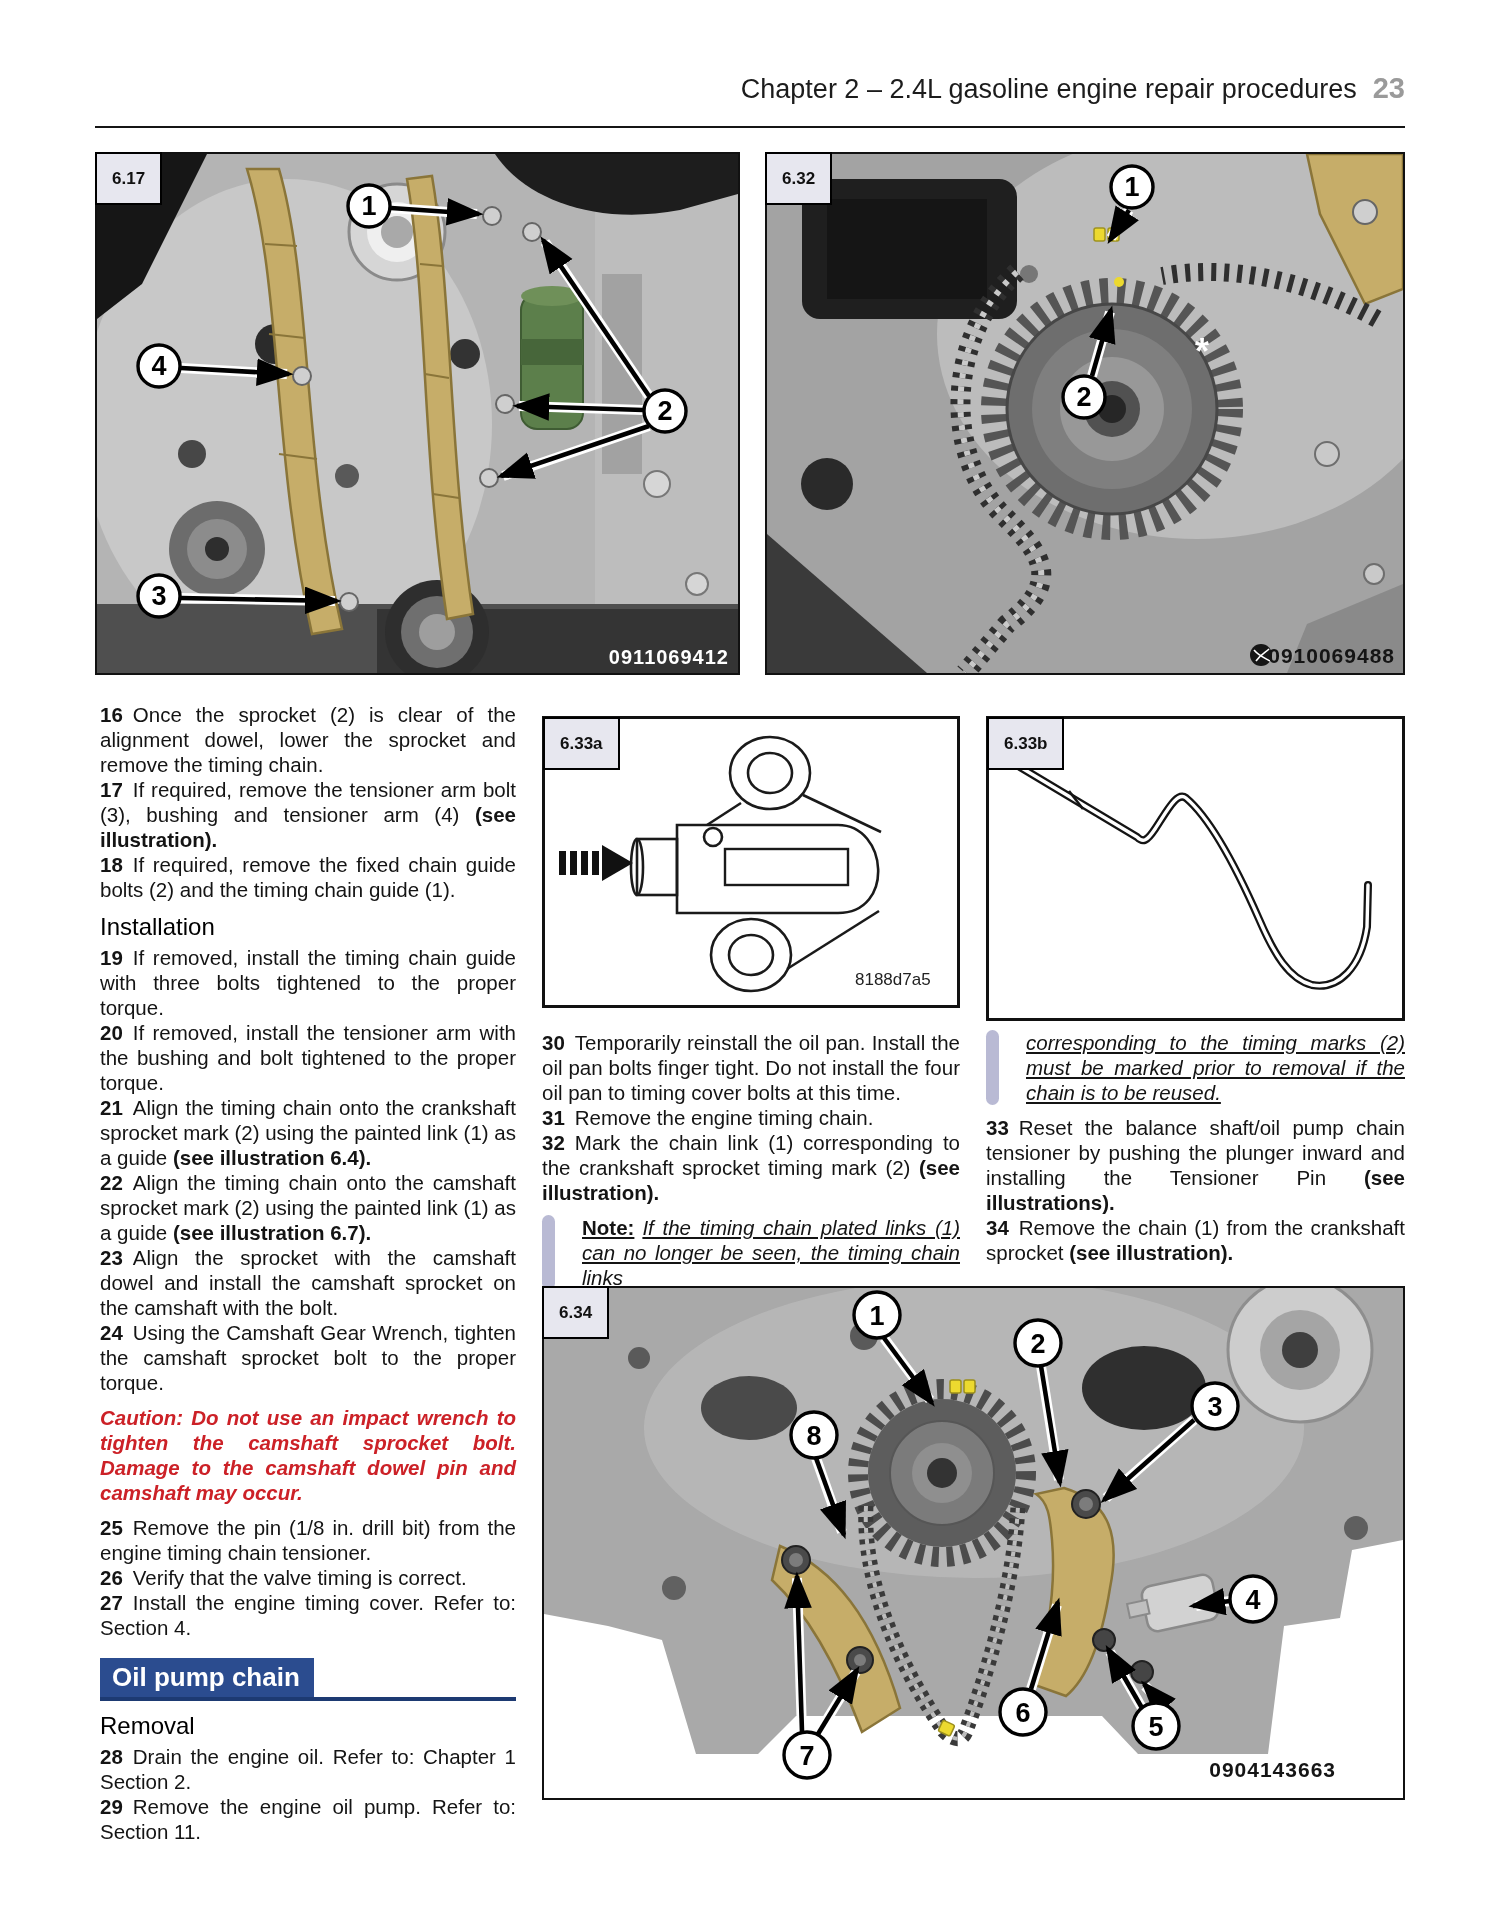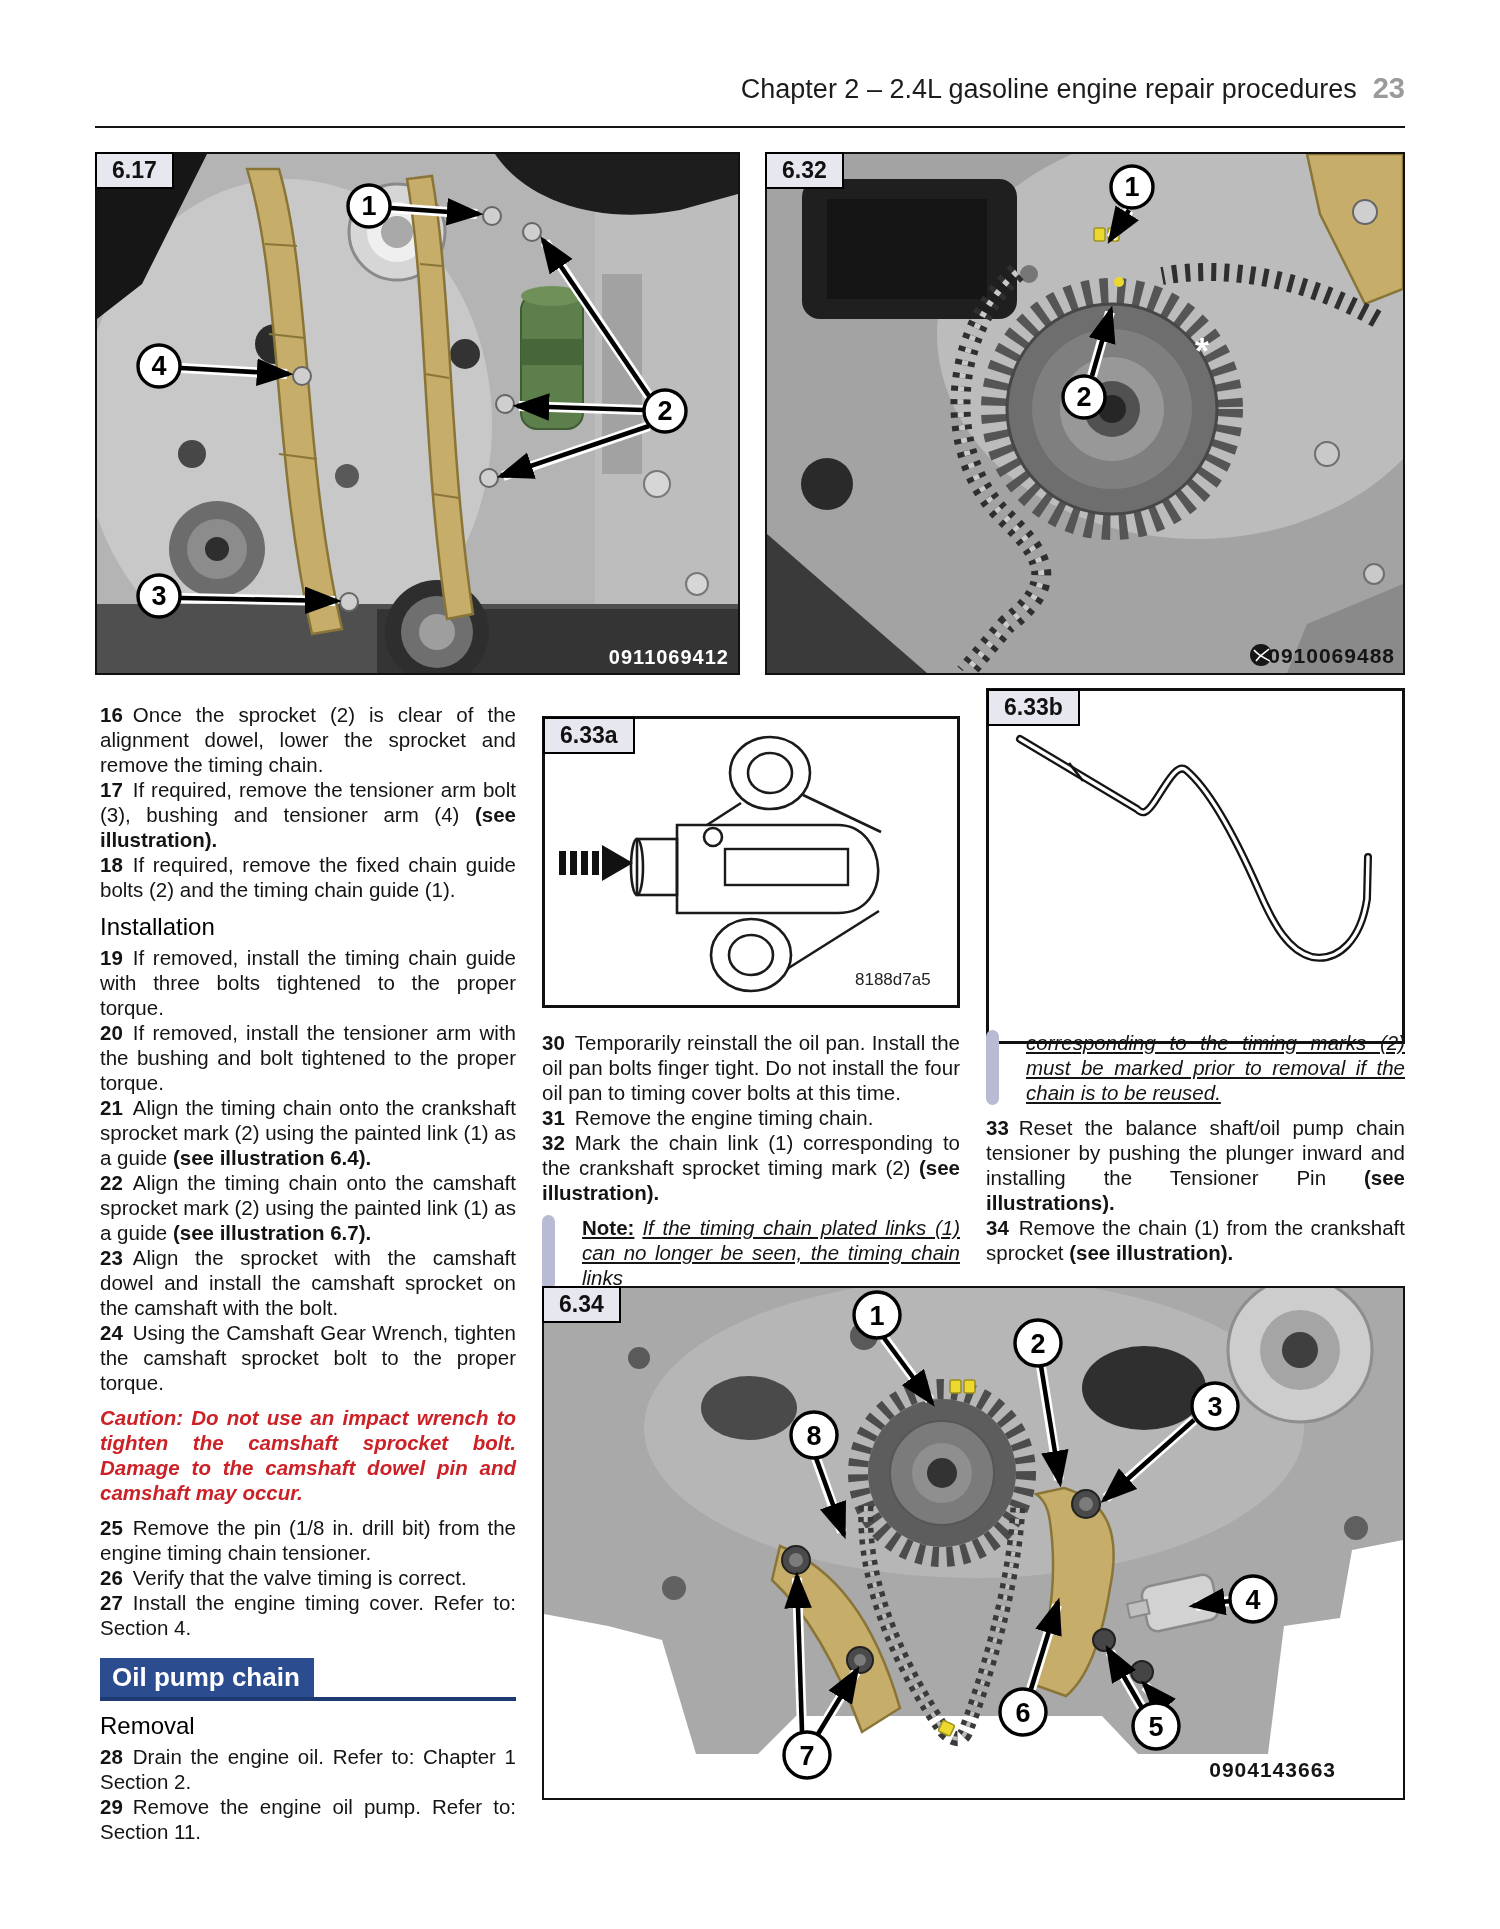--- a/index.html
+++ b/index.html
@@ -8,21 +8,21 @@
   
   .hdr{position:absolute;top:72px;left:95px;width:1310px;display:flex;justify-content:flex-end;
        align-items:baseline;gap:16px;}
   .hdr-title{font-size:27px;color:#1c1c1c;}
   .hdr-page{font-size:29px;font-weight:bold;color:#9a9a9a;}
   .hdr-rule{position:absolute;top:126px;left:95px;width:1310px;height:2px;background:#151515;}
   
   .fig{position:absolute;border:2px solid #111;background:#fff;box-sizing:border-box;}
   .fig svg{display:block;}
   .fig-label{position:absolute;top:-2px;left:-2px;border:2px solid #000;background:#e7e7ef;
-             font-weight:bold;font-size:23px;padding:5px 15px;line-height:1;color:#111;}
+             font-weight:bold;font-size:17px;padding:16px 15px;line-height:1;color:#111;}
   
   .col{position:absolute;font-size:20.5px;line-height:25px;text-align:justify;}
   .col p{margin:0;}
   .n{font-weight:bold;margin-right:10px;}
   .bd{font-weight:bold;}
   h3.sub{font-size:24px;margin:12px 0 6px 0;font-weight:normal;text-align:left;color:#000;}
   .caution{color:#cc2127;font-weight:bold;font-style:italic;margin:10px 0 10px 0 !important;}
   .banner-row{margin-top:18px;margin-bottom:10px;border-bottom:4px solid #1d3a72;line-height:0;}
   .banner{display:inline-block;background:#2b4c8f;color:#fff;font-weight:bold;font-size:26px;
           padding:6px 14px 7px 12px;line-height:1;}
@@ -244,21 +244,21 @@
         <line x1="196" y1="84" x2="162" y2="106" class="ln"></line>
         <ellipse cx="206" cy="236" rx="40" ry="36" class="ln"></ellipse>
         <ellipse cx="206" cy="236" rx="22" ry="20" class="ln"></ellipse>
         <line x1="242" y1="250" x2="334" y2="192" class="ln"></line>
       </g>
       <text x="310" y="266" font-size="17" fill="#222" font-family="Liberation Sans, sans-serif">8188d7a5</text>
     </svg>
     <div class="fig-label">6.33a</div>
   </div>
 
-  <div class="fig" style="left:986px;top:688px;width:419px;height:356px;border-width:3px;">
+  <div class="fig" style="left:986px;top:716px;width:419px;height:305px;border-width:3px;">
     <svg width="413" height="286" viewBox="0 0 413 286">
       <rect x="0" y="0" width="413" height="286" fill="#fff"></rect>
       <g>
         <path d="M31,48 L148,118 C154,124 158,122 166,110 C178,92 188,72 197,79 C222,100 248,150 270,200 C285,235 300,260 323,266 C350,271 372,248 378,208 L379,166" fill="none" stroke="#141414" stroke-width="8" stroke-linecap="round" stroke-linejoin="round"></path>
         <path d="M31,48 L148,118 C154,124 158,122 166,110 C178,92 188,72 197,79 C222,100 248,150 270,200 C285,235 300,260 323,266 C350,271 372,248 378,208 L379,166" fill="none" stroke="#fff" stroke-width="3.4" stroke-linecap="round" stroke-linejoin="round"></path>
         <line x1="80" y1="72" x2="94" y2="90" stroke="#141414" stroke-width="2.6"></line>
       </g>
     </svg>
     <div class="fig-label">6.33b</div>
   </div>

